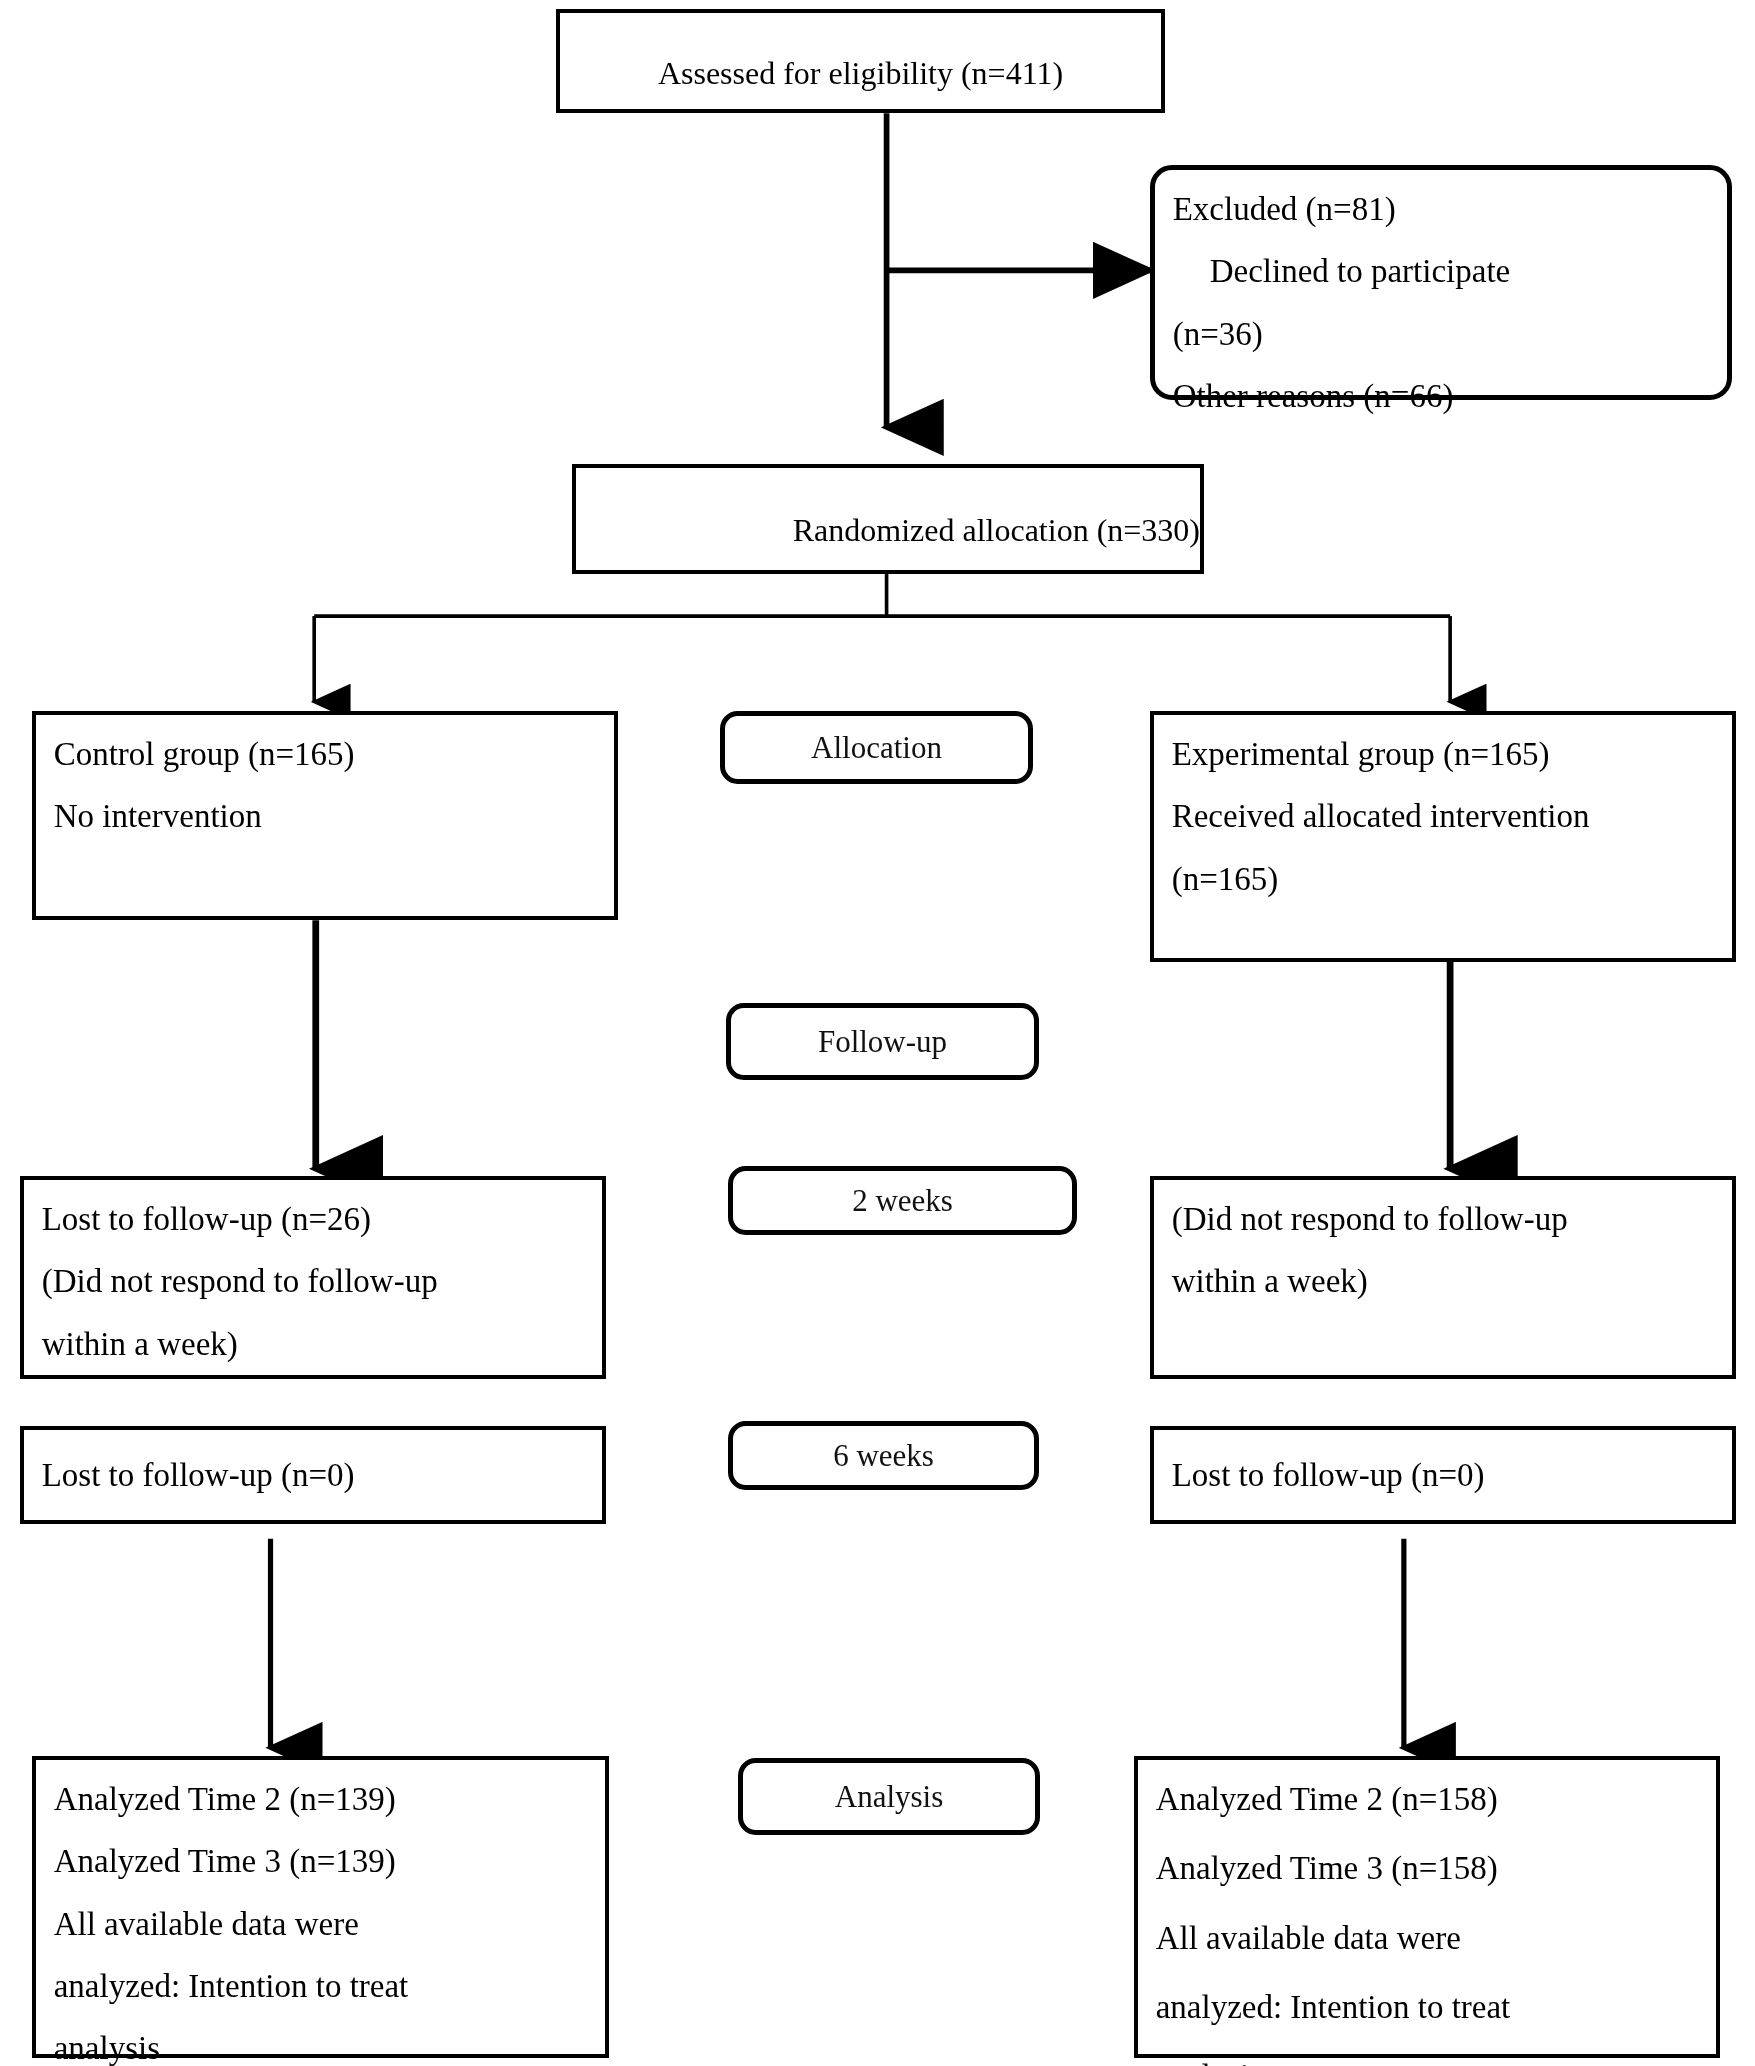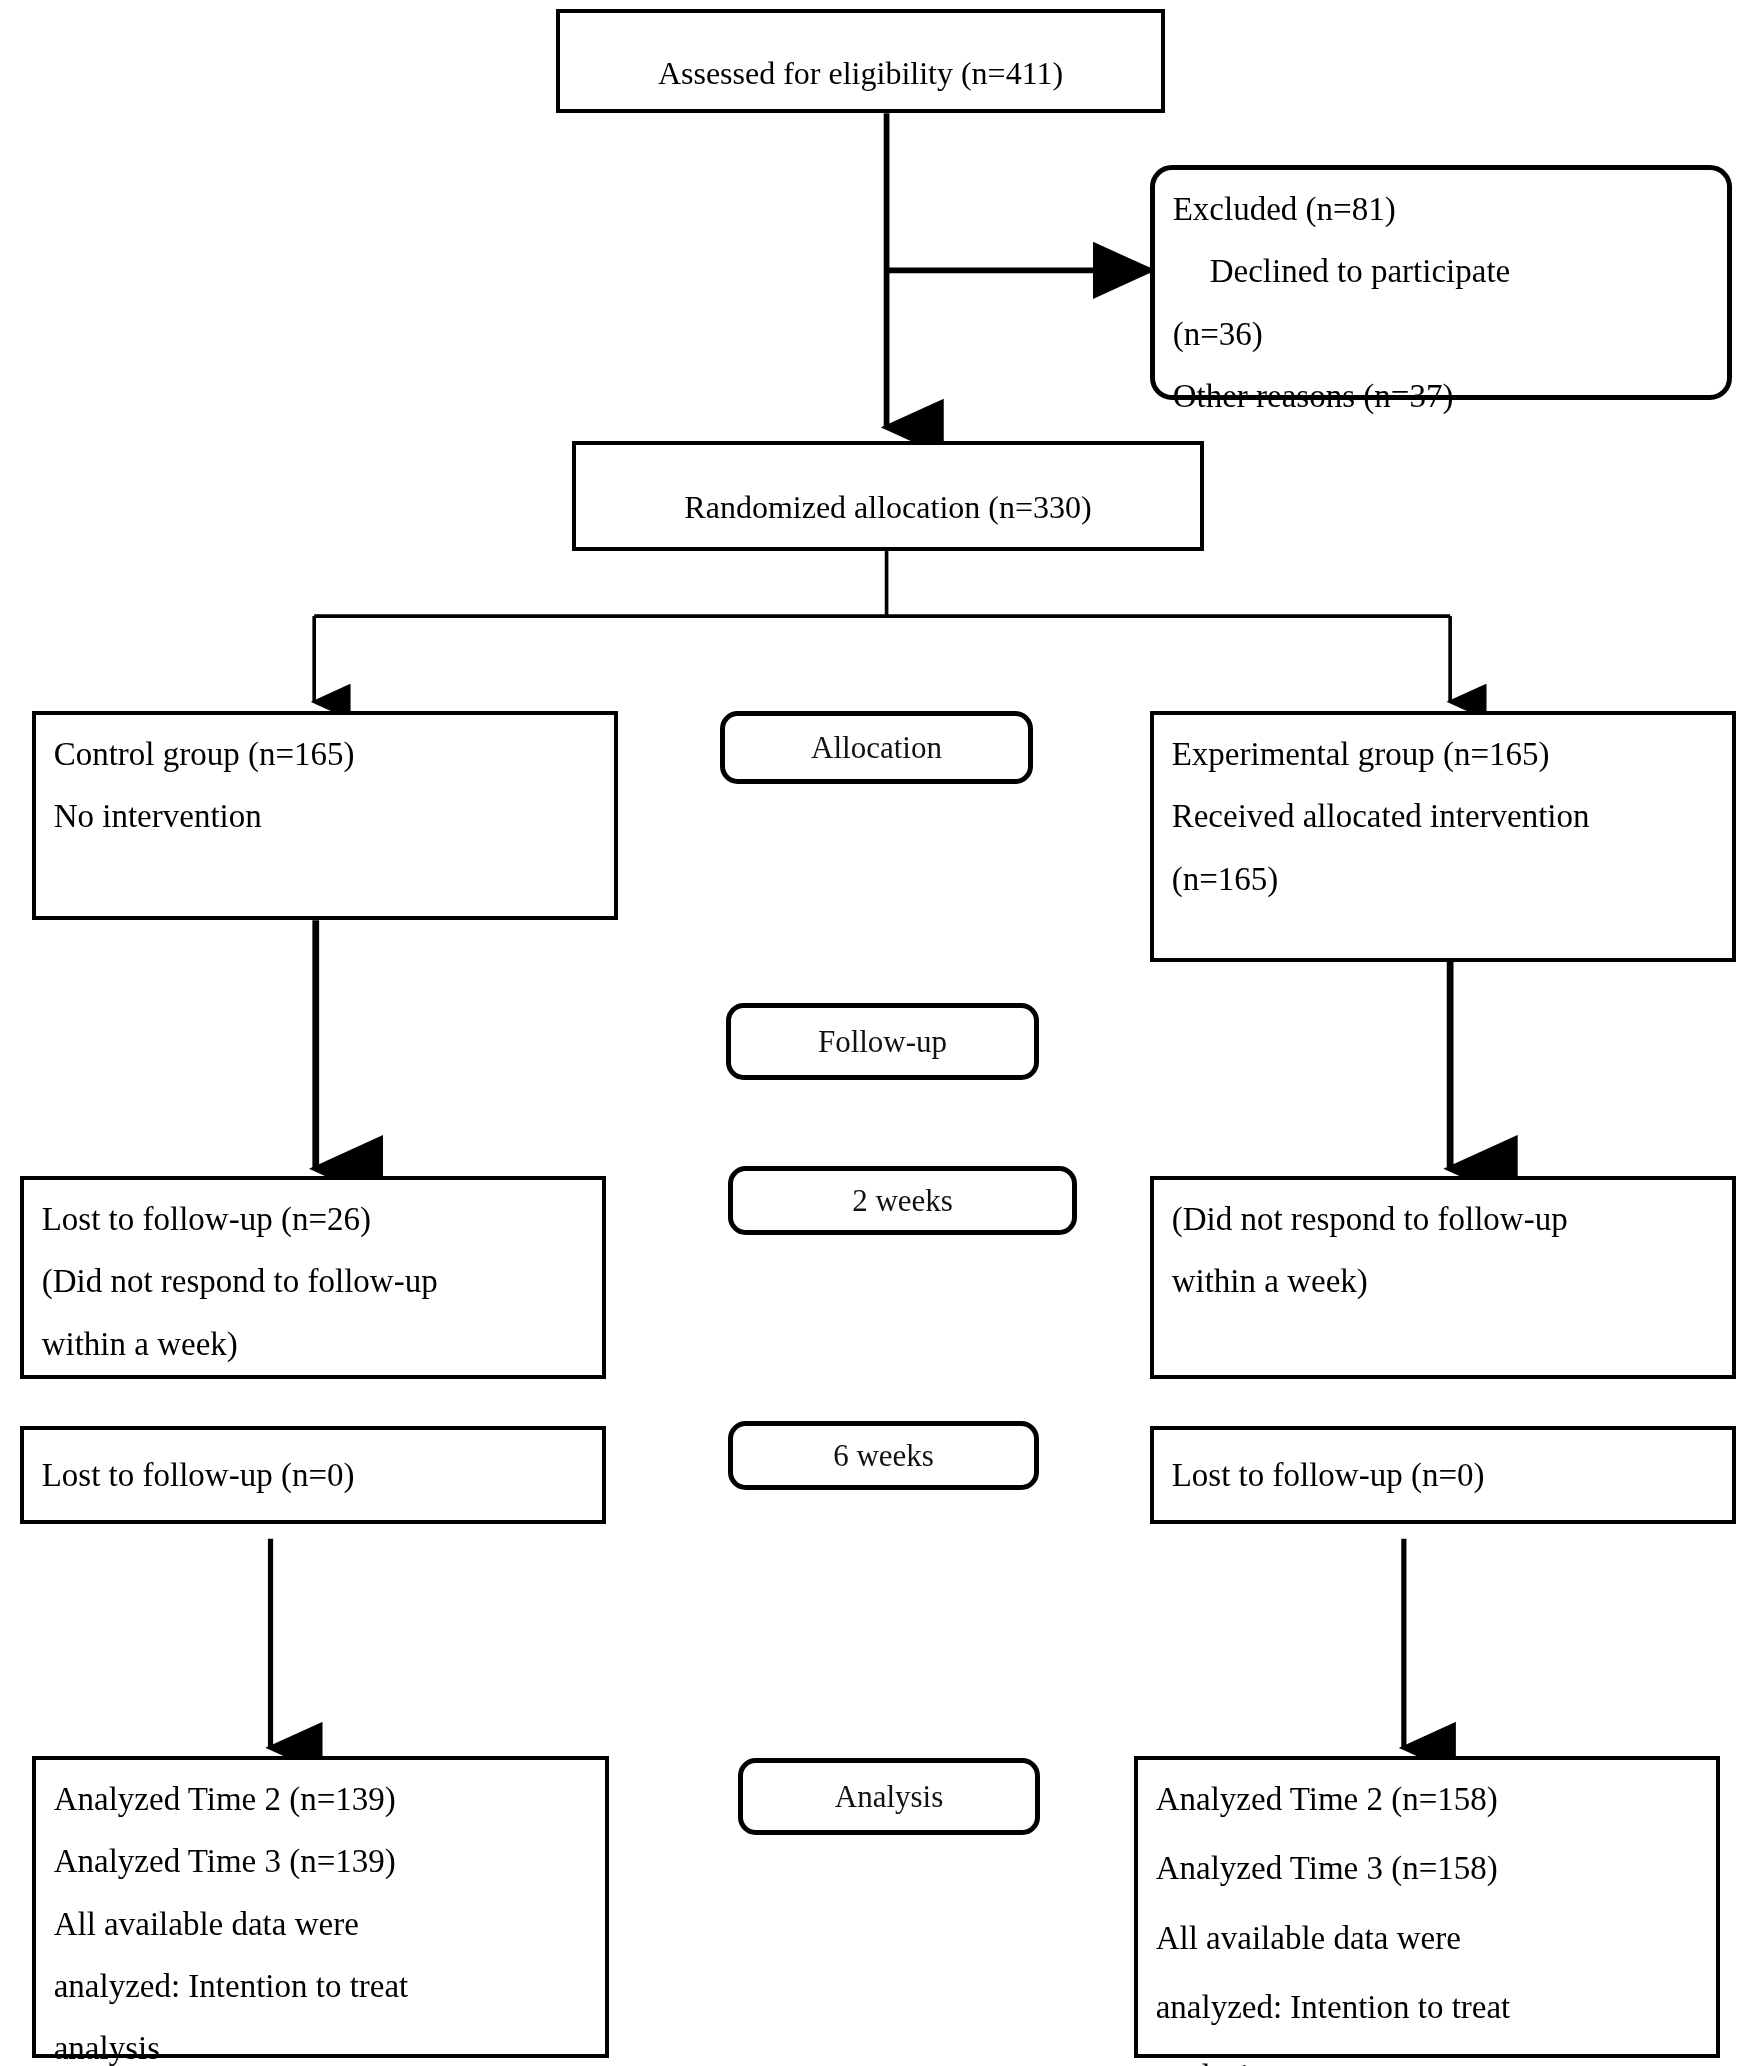--- a/index.html
+++ b/index.html
@@ -104,24 +104,24 @@
   </svg>
 
   <div class="node-box center" style="left:556px; top:9.4px; width:609px; height:104px;">
     <div class="node-text">Assessed for eligibility (n=411)</div>
   </div>
 
   <div class="node-box rounded pad-left pad-top" style="left:1150px; top:165px; width:582px; height:235px;">
     <div class="node-text">Excluded (n=81)</div>
     <div class="node-text"><span class="indent-1">Declined to participate</span></div>
     <div class="node-text">(n=36)</div>
-    <div class="node-text">Other reasons (n=37)</div>
+    <div class="node-text">Other reasons (n=66)</div>
   </div>
 
-  <div class="node-box center" style="left:572px; top:441px; width:632px; height:110px;">
+  <div class="node-box center" style="left:572px; top:464px; width:632px; height:110px;align-items:flex-end;">
     <div class="node-text">Randomized allocation (n=330)</div>
   </div>
 
   <div class="node-box pad-left pad-top" style="left:32px; top:711px; width:586px; height:209px;">
     <div class="node-text">Control group (n=165)</div>
     <div class="node-text">No intervention</div>
   </div>
 
   <div class="node-box pad-left pad-top" style="left:1150px; top:711px; width:586px; height:251px;">
     <div class="node-text">Experimental group (n=165)</div>

